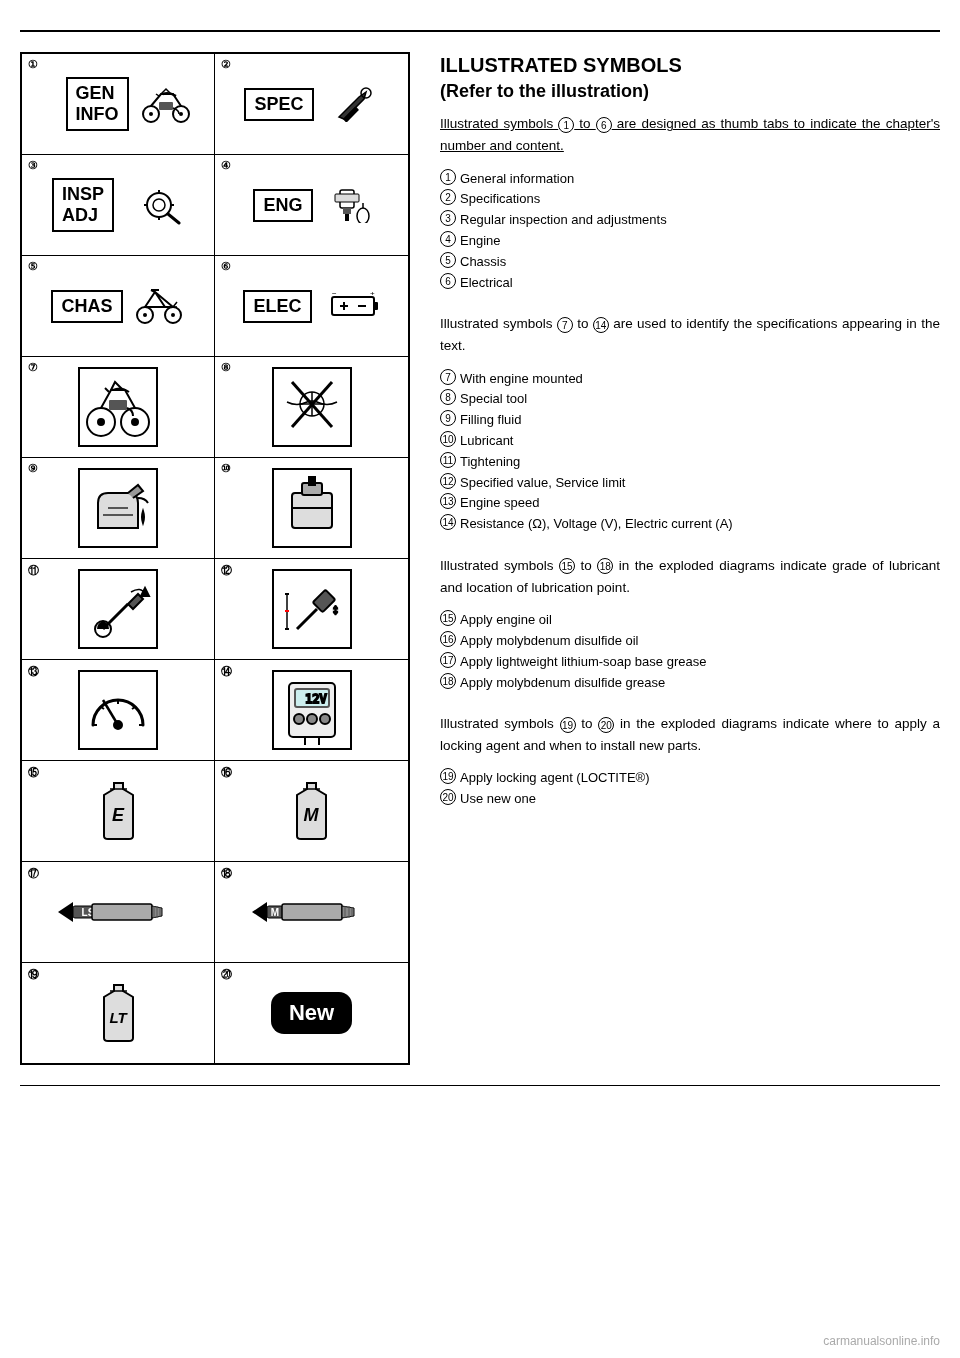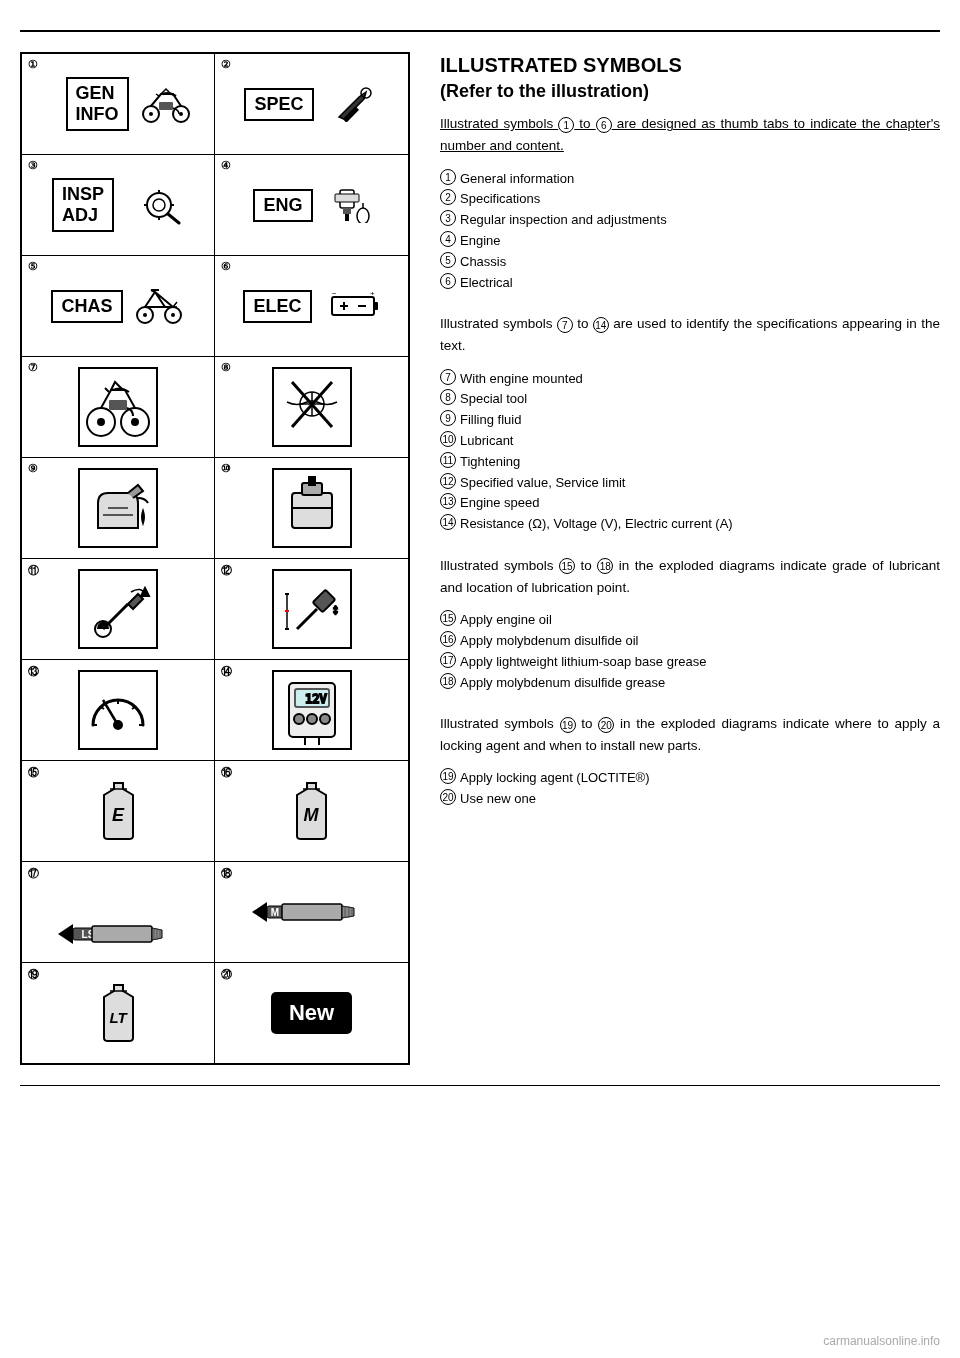--- a/index.html
+++ b/index.html
@@ -102,21 +102,21 @@
       gap: 2px;
     }
 
     
     .new-box {
       background: #000;
       color: #fff;
       font-size: 22px;
       font-weight: bold;
       padding: 8px 18px;
-      border-radius: 5px;
+      border-radius: 13px;
     }
 
     
     .text-panel {
       flex: 1;
       padding-left: 10px;
     }
 
     .section-title {
       font-size: 20px;
@@ -483,21 +483,21 @@
               <path d="M14,8 L31,8" stroke="#000" stroke-width="1.5"></path>
               <text x="22" y="40" text-anchor="middle" font-size="18" font-weight="bold" font-style="italic" fill="#000">M</text>
             </svg>
           </div>
         </div>
       </div>
 
       <div class="grid-row">
         <div class="grid-cell">
           <span class="cell-number">⑰</span>
-          <div style="display:flex;align-items:flex-end;justify-content:center;width:100%;height:100%;text-decoration:underline;">
+          <div style="display:flex;align-items:center;justify-content:center;width:100%;height:100%;text-decoration:underline;">
             <svg width="140" height="40" viewBox="0 0 140 40">
 
               <polygon points="10,20 25,10 25,30" fill="#000"></polygon>
               <rect x="25" y="14" width="20" height="12" rx="2" fill="#555" stroke="#000" stroke-width="1"></rect>
               <text x="40" y="24" text-anchor="middle" font-size="10" font-weight="bold" fill="#fff">LS</text>
 
               <rect x="44" y="12" width="60" height="16" rx="2" fill="#aaa" stroke="#000" stroke-width="1.5"></rect>
 
               <path d="M104,14 L114,16 L114,24 L104,26 Z" fill="#888" stroke="#000" stroke-width="1"></path>
               <line x1="106" y1="14" x2="106" y2="26" stroke="#555"></line>

